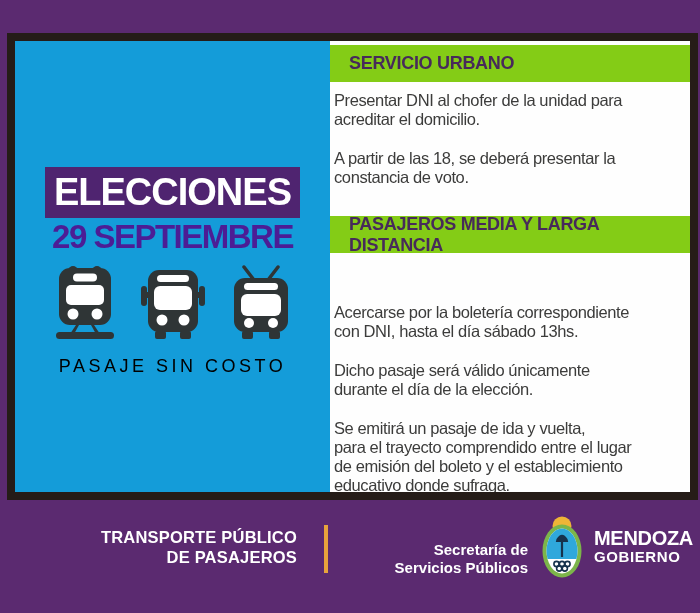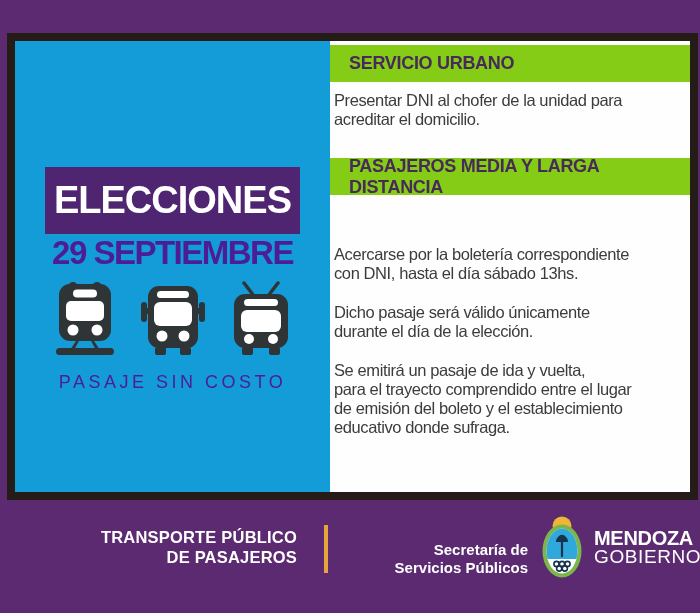--- a/index.html
+++ b/index.html
@@ -18,34 +18,34 @@
   .blue-panel {
     width:315px; flex:0 0 315px;
     background:#149CD9;
     text-align:center;
   }
   .badge-wrap { margin-top:126px; }
   .badge {
     display:inline-block;
     background:#4F2470; color:#FFFFFF;
     font-size:38px; font-weight:bold; line-height:43px;
-    letter-spacing:-1px; padding:12px 9px;
+    letter-spacing:-1px; padding:4px 9px;
   }
   .date {
     color:#4c1d95; font-size:33px; font-weight:bold;
     line-height:37px; letter-spacing:-1.5px;
   }
   .icons-row {
     margin-top:9px; height:76px;
     display:flex; justify-content:center; align-items:flex-end;
     gap:27px;
   }
   .tagline {
     margin-top:15px;
-    color:#4c1d95; font-size:18px; letter-spacing:3.5px;
+    color:#000000; font-size:18px; letter-spacing:3.5px;
     line-height:22px;
   }
   .white-panel { flex:1; background:#FEFEFE; overflow:hidden; }
   .section-bar {
     margin-top:4px; height:37px; background:#84cc16;
     display:flex; align-items:center; padding-left:19px;
     color:#472A5A; font-weight:bold; font-size:18px; letter-spacing:-0.3px;
   }
   .section-body {
     padding:9px 8px 5px 4px;
@@ -63,21 +63,21 @@
     width:4px; height:48px; background:#E8A33C;
   }
   .footer-secretary {
     position:absolute; top:529px; right:172px;
     color:#FFFFFF; font-weight:bold; font-size:15px; line-height:17.5px;
     text-align:right; white-space:pre;margin-top:12px;
   }
   .logo { position:absolute; left:540px; top:514px; }
   .brand { position:absolute; left:594px; top:529px; color:#FFFFFF; }
   .brand-top { font-size:20px; font-weight:bold; line-height:18.5px; letter-spacing:-0.3px; }
-  .brand-bottom { font-size:19px; font-weight:normal; line-height:18.5px; letter-spacing:0.6px; }
+  .brand-bottom { font-size:15px; font-weight:bold; line-height:18.5px; letter-spacing:0.6px; }
   .ticon { display:block; }
 </style>
 </head>
 <body>
 
 <div class="card">
 
   <div class="blue-panel">
     <div class="badge-wrap">
       <span class="badge">ELECCIONES</span>
@@ -143,20 +143,22 @@
     <div class="tagline">PASAJE SIN COSTO</div>
   </div>
 
   <div class="white-panel">
     <div class="section-bar">
       <span>SERVICIO URBANO</span>
     </div>
     <div class="section-body">
       <p>Presentar DNI al chofer de la unidad para
 acreditar el domicilio.</p>
+      <p>A partir de las 18, se deberá presentar la
+constancia de voto.</p>
     </div>
     <div class="section-bar">
       <span>PASAJEROS MEDIA Y LARGA DISTANCIA</span>
     </div>
     <div class="section-body second">
       <p>Acercarse por la boletería correspondiente
 con DNI, hasta el día sábado 13hs.</p>
       <p>Dicho pasaje será válido únicamente
 durante el día de la elección.</p>
       <p>Se emitirá un pasaje de ida y vuelta,

